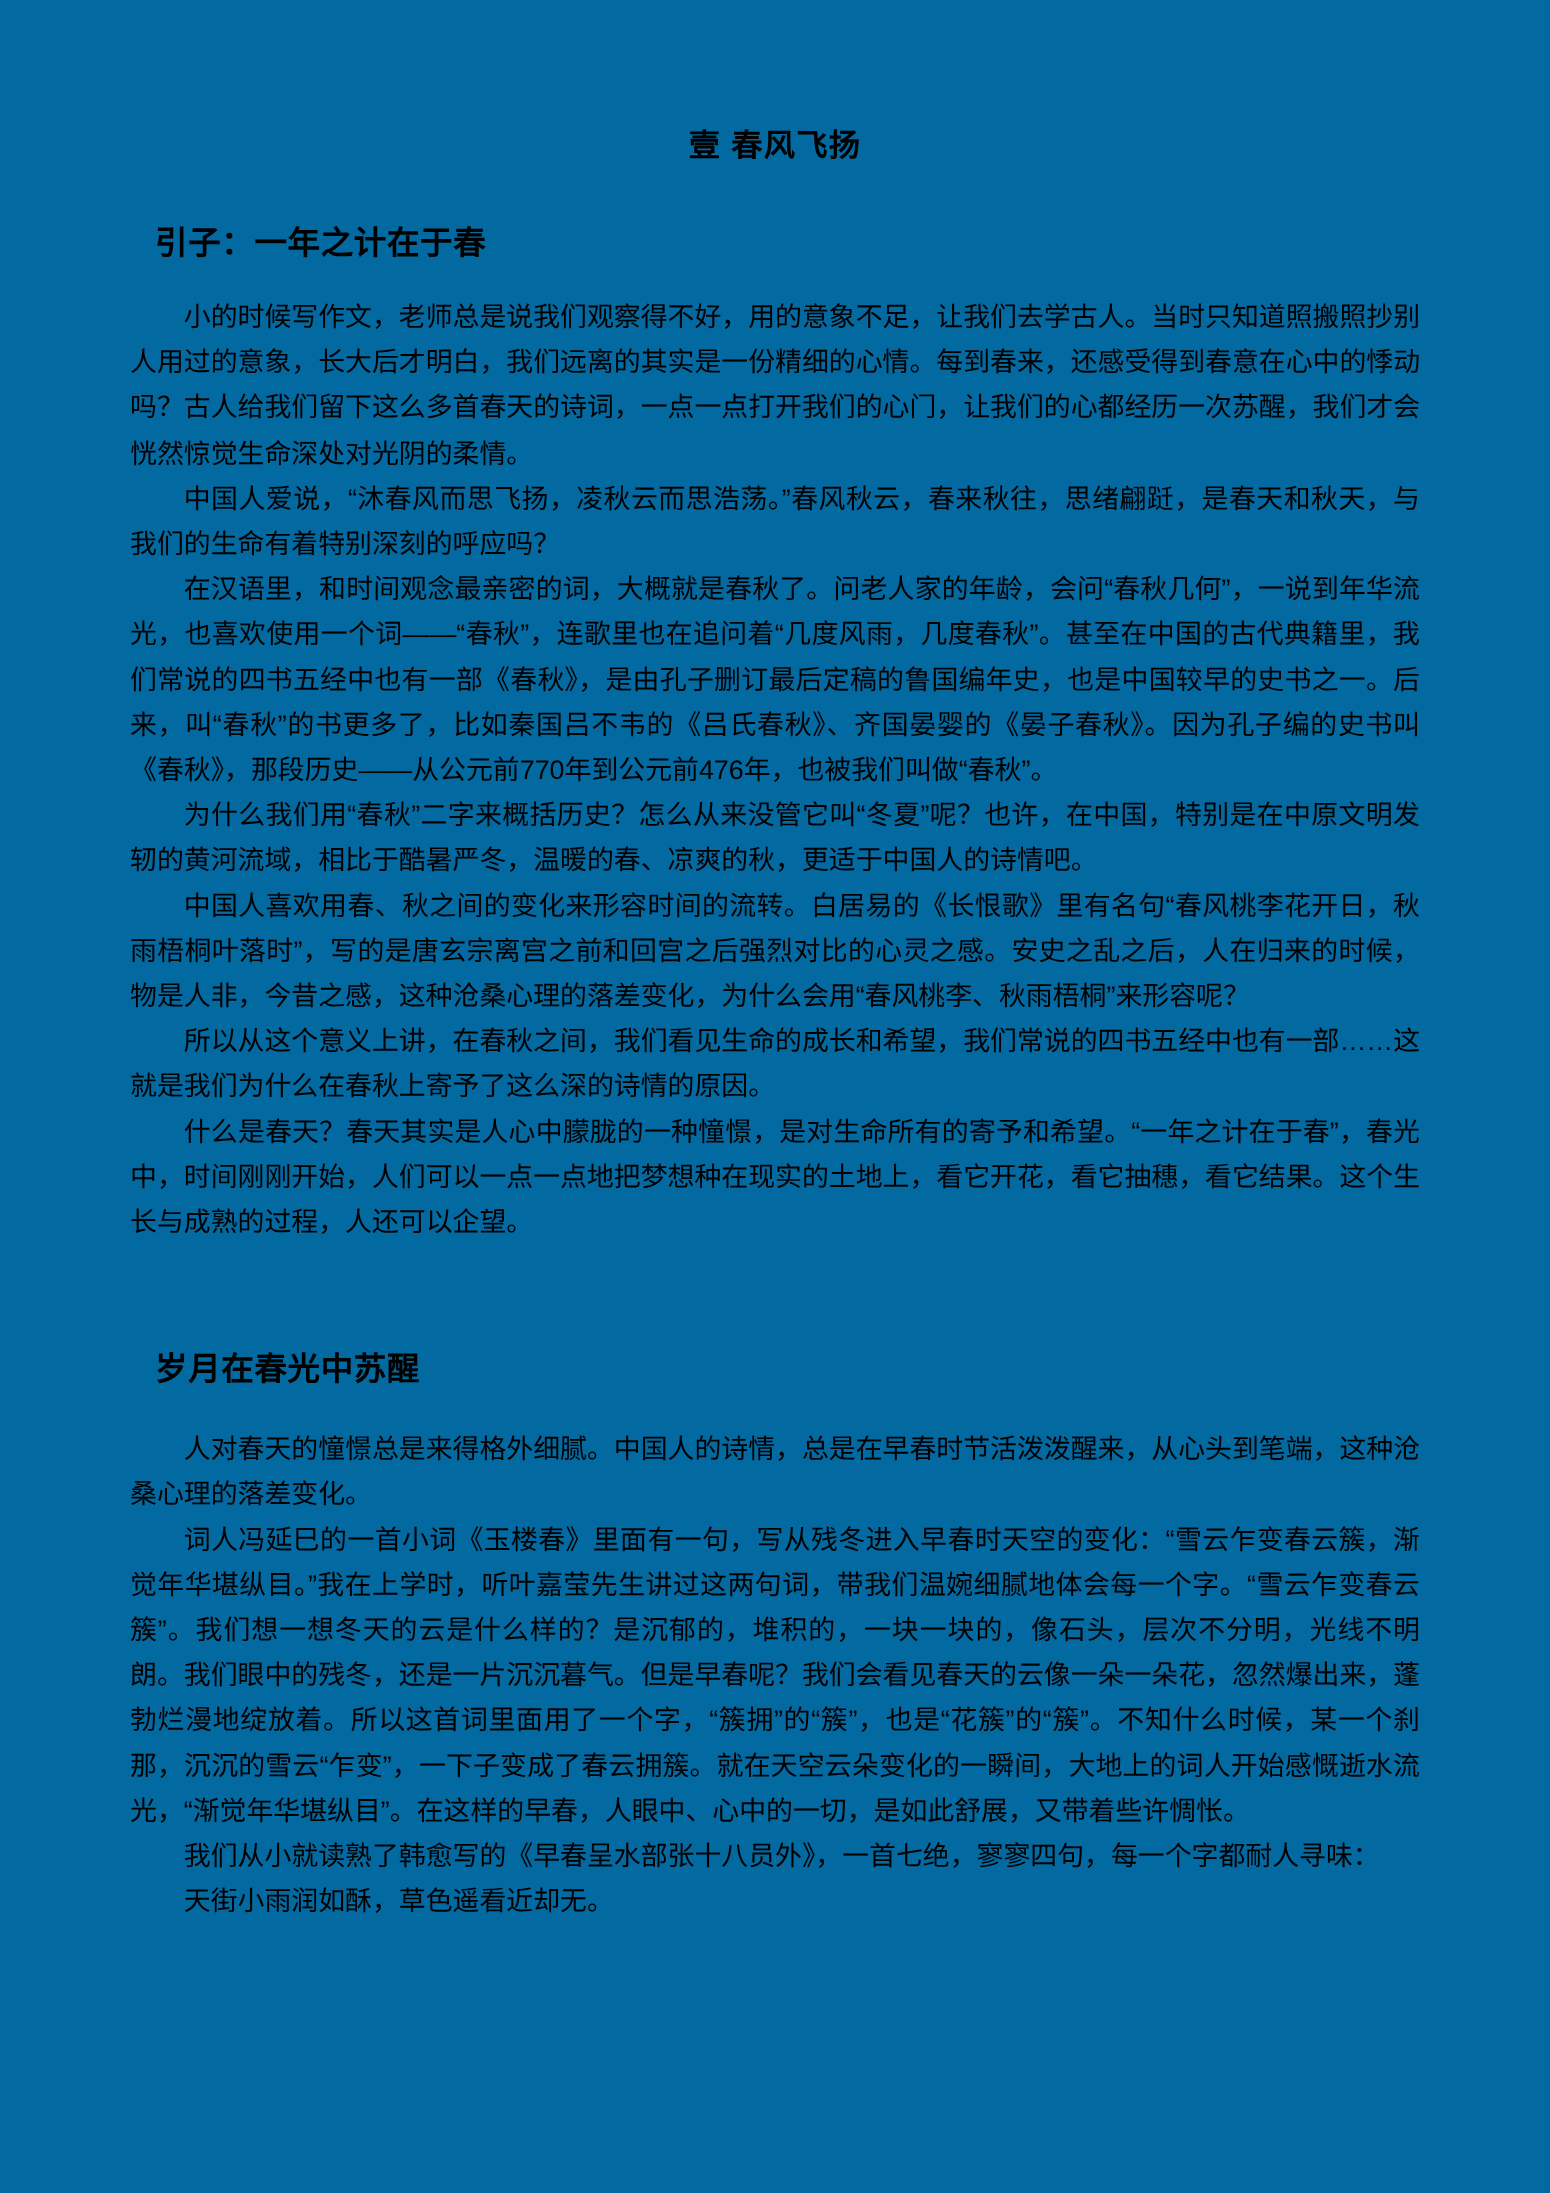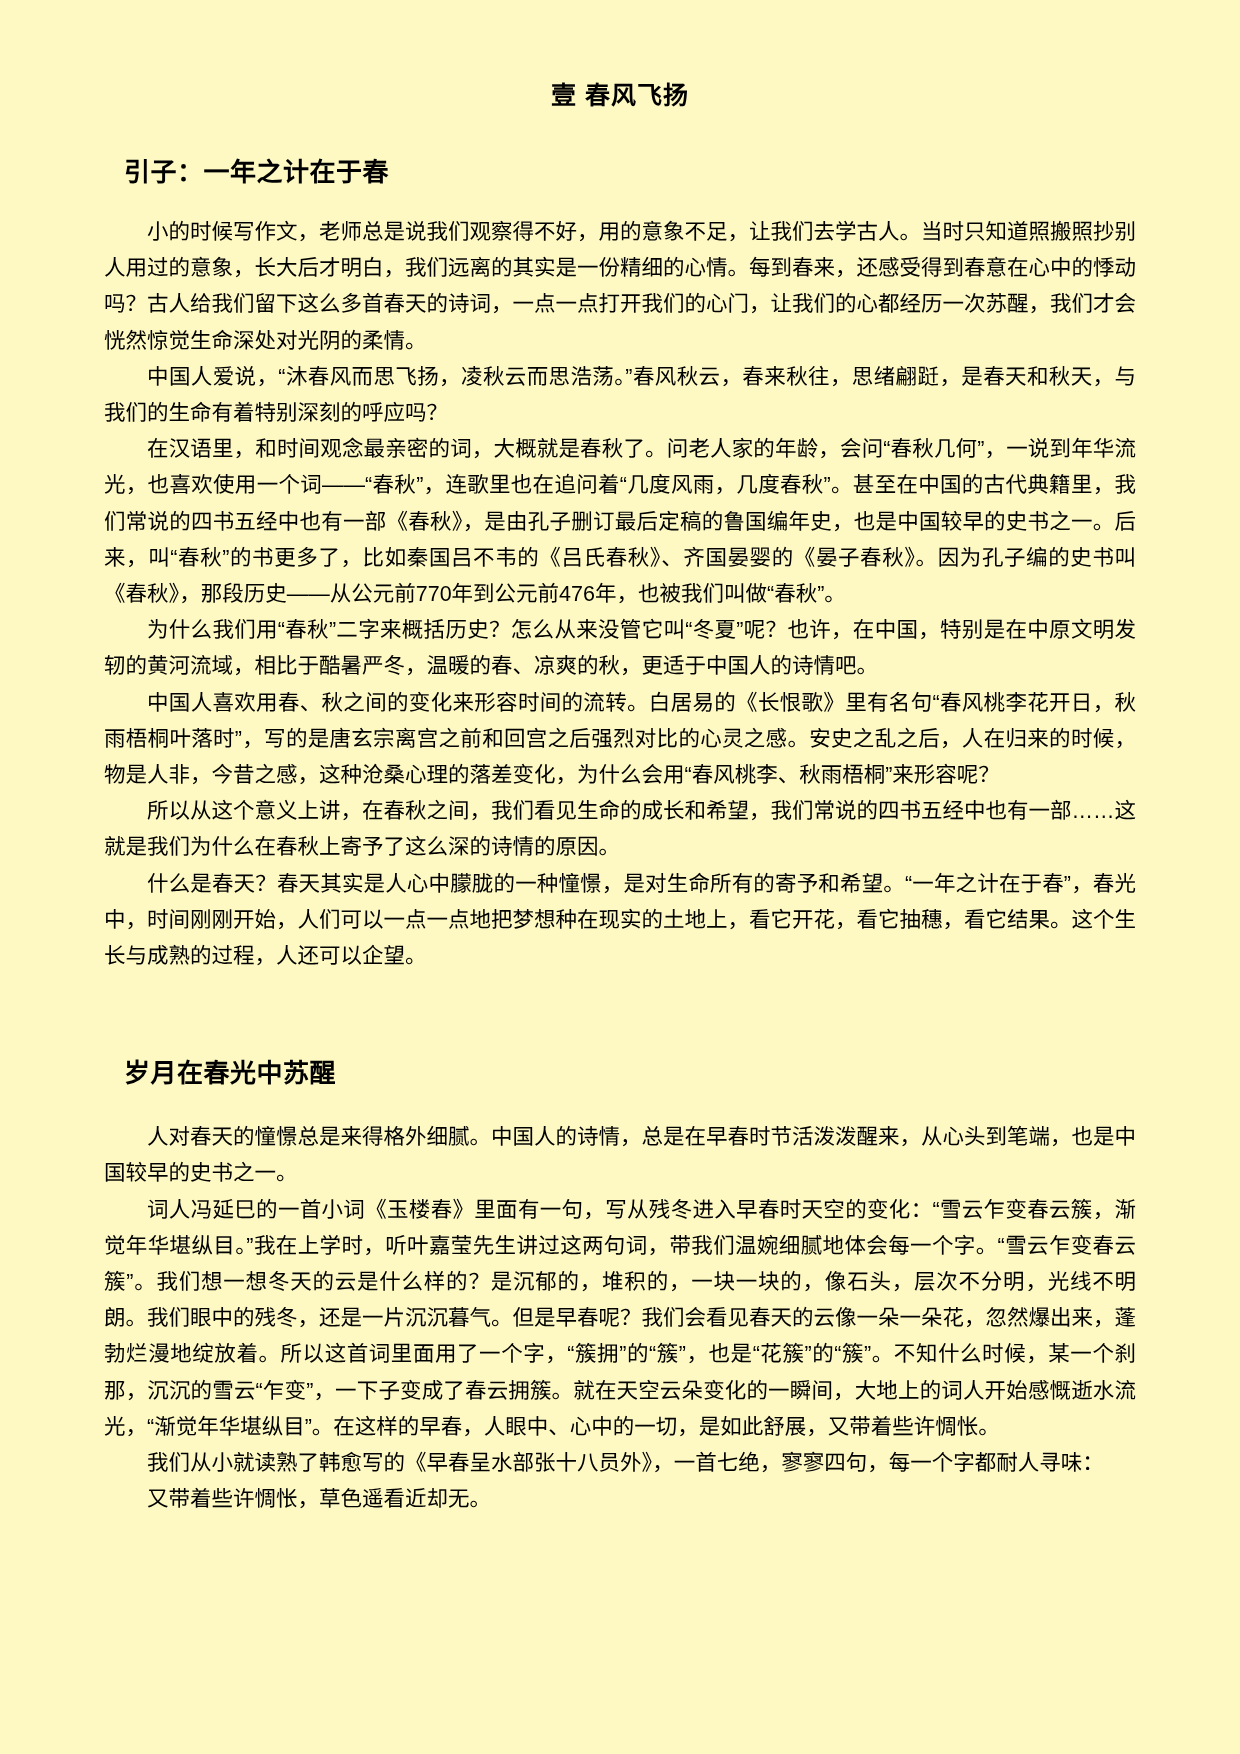--- a/index.html
+++ b/index.html
@@ -13,22 +13,22 @@
     height: 1754px;
     font-family: "Liberation Sans", "DejaVu Sans", sans-serif;
     color: #000000;
     overflow: hidden;
   }
 
   .page {
     box-sizing: border-box;
     width: 1240px;
     height: 1754px;
-    padding: 78px 86px 0 86px;
-    background: #fef9c3;
+    padding: 100px 86px 0 86px;
+    background: #0369a1;
   }
 
   .chapter-title {
     text-align: center;
     font-size: 25px;
     font-weight: bold;
     letter-spacing: 1px;
     margin: 0 0 40px 0;
     line-height: 1.4;
   }
@@ -77,19 +77,19 @@
     <p class="para">在汉语里，和时间观念最亲密的词，大概就是春秋了。问老人家的年龄，会问“春秋几何”，一说到年华流光，也喜欢使用一个词——“春秋”，连歌里也在追问着“几度风雨，几度春秋”。甚至在中国的古代典籍里，我们常说的四书五经中也有一部《春秋》，是由孔子删订最后定稿的鲁国编年史，也是中国较早的史书之一。后来，叫“春秋”的书更多了，比如秦国吕不韦的《吕氏春秋》、齐国晏婴的《晏子春秋》。因为孔子编的史书叫《春秋》，那段历史——从公元前770年到公元前476年，也被我们叫做“春秋”。</p>
     <p class="para">为什么我们用“春秋”二字来概括历史？怎么从来没管它叫“冬夏”呢？也许，在中国，特别是在中原文明发轫的黄河流域，相比于酷暑严冬，温暖的春、凉爽的秋，更适于中国人的诗情吧。</p>
     <p class="para">中国人喜欢用春、秋之间的变化来形容时间的流转。白居易的《长恨歌》里有名句“春风桃李花开日，秋雨梧桐叶落时”，写的是唐玄宗离宫之前和回宫之后强烈对比的心灵之感。安史之乱之后，人在归来的时候，物是人非，今昔之感，这种沧桑心理的落差变化，为什么会用“春风桃李、秋雨梧桐”来形容呢？</p>
     <p class="para">所以从这个意义上讲，在春秋之间，我们看见生命的成长和希望，我们常说的四书五经中也有一部……这就是我们为什么在春秋上寄予了这么深的诗情的原因。</p>
     <p class="para">什么是春天？春天其实是人心中朦胧的一种憧憬，是对生命所有的寄予和希望。“一年之计在于春”，春光中，时间刚刚开始，人们可以一点一点地把梦想种在现实的土地上，看它开花，看它抽穗，看它结果。这个生长与成熟的过程，人还可以企望。</p>
   </div>
 
   <h2 class="section-heading second">岁月在春光中苏醒</h2>
 
   <div class="body-block">
-    <p class="para">人对春天的憧憬总是来得格外细腻。中国人的诗情，总是在早春时节活泼泼醒来，从心头到笔端，也是中国较早的史书之一。</p>
+    <p class="para">人对春天的憧憬总是来得格外细腻。中国人的诗情，总是在早春时节活泼泼醒来，从心头到笔端，这种沧桑心理的落差变化。</p>
     <p class="para">词人冯延巳的一首小词《玉楼春》里面有一句，写从残冬进入早春时天空的变化：“雪云乍变春云簇，渐觉年华堪纵目。”我在上学时，听叶嘉莹先生讲过这两句词，带我们温婉细腻地体会每一个字。“雪云乍变春云簇”。我们想一想冬天的云是什么样的？是沉郁的，堆积的，一块一块的，像石头，层次不分明，光线不明朗。我们眼中的残冬，还是一片沉沉暮气。但是早春呢？我们会看见春天的云像一朵一朵花，忽然爆出来，蓬勃烂漫地绽放着。所以这首词里面用了一个字，“簇拥”的“簇”，也是“花簇”的“簇”。不知什么时候，某一个刹那，沉沉的雪云“乍变”，一下子变成了春云拥簇。就在天空云朵变化的一瞬间，大地上的词人开始感慨逝水流光，“渐觉年华堪纵目”。在这样的早春，人眼中、心中的一切，是如此舒展，又带着些许惆怅。</p>
     <p class="para">我们从小就读熟了韩愈写的《早春呈水部张十八员外》，一首七绝，寥寥四句，每一个字都耐人寻味：</p>
-    <p class="para">又带着些许惆怅，草色遥看近却无。</p>
+    <p class="para">天街小雨润如酥，草色遥看近却无。</p>
   </div>
 
 </div>
 
 </body></html>

